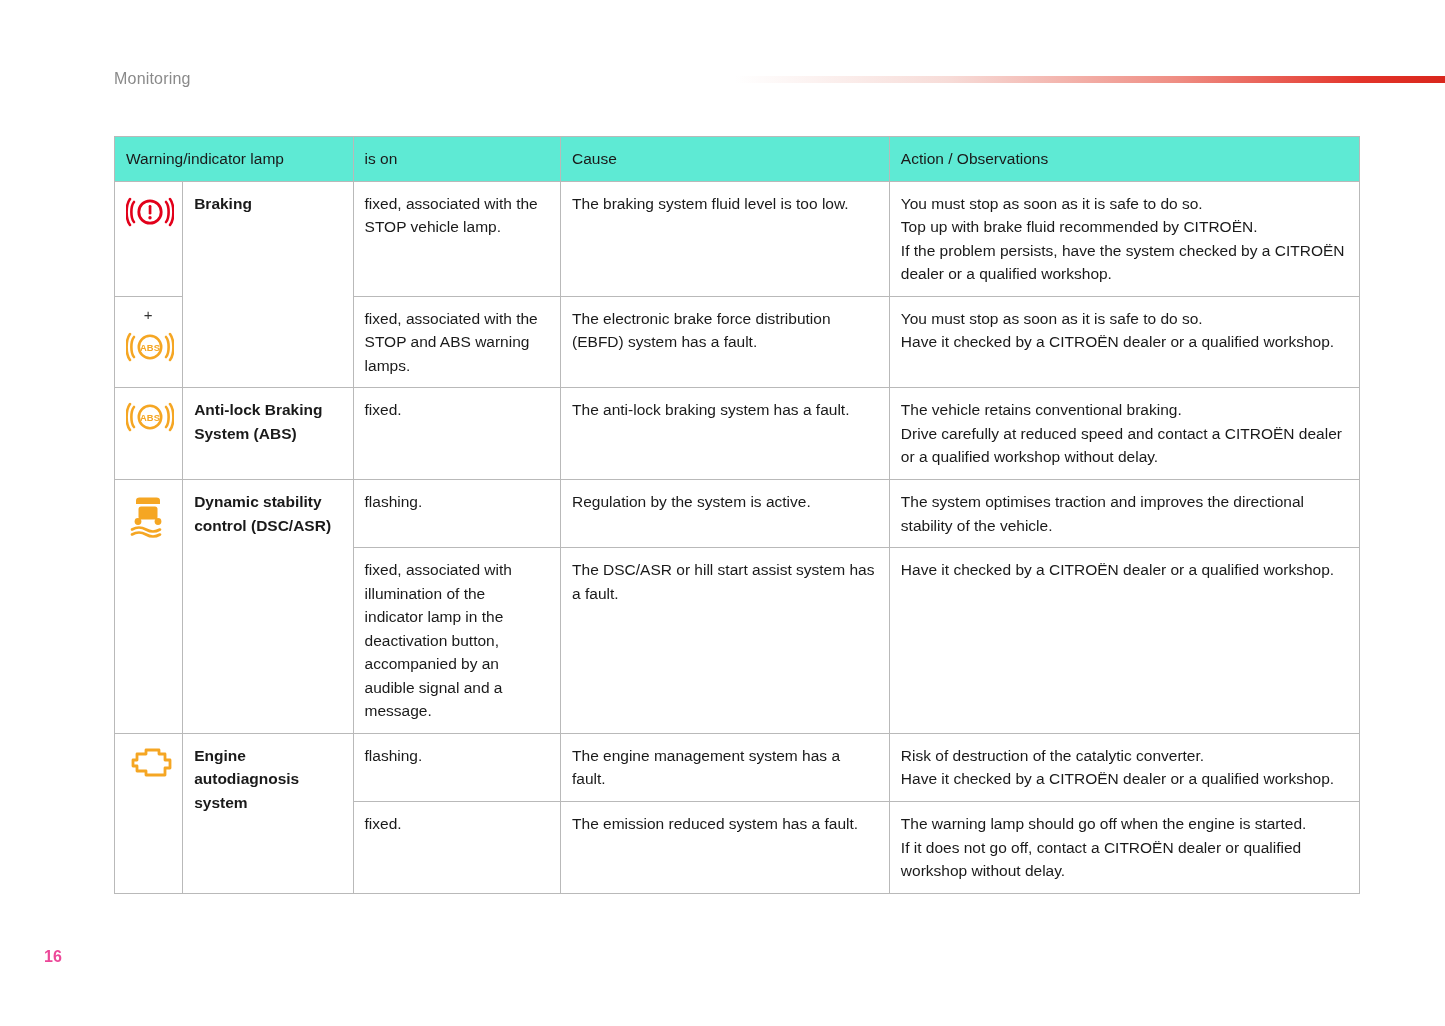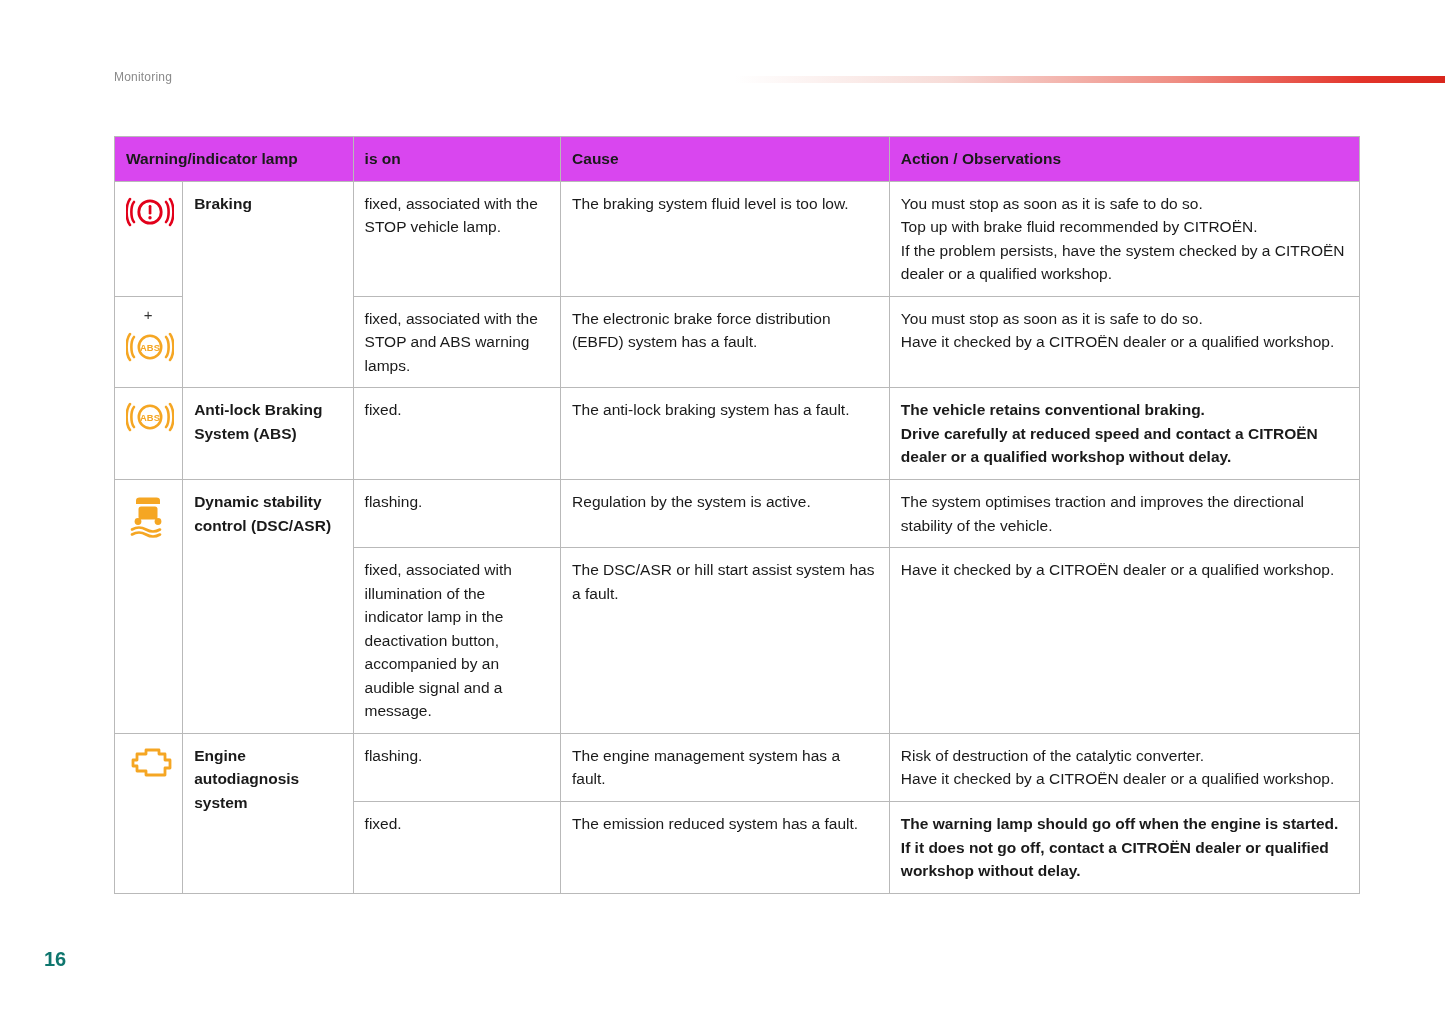--- a/index.html
+++ b/index.html
@@ -17,21 +17,21 @@
   }
   .page {
     position: relative;
     width: 1445px;
     height: 1026px;
   }
   .header-title {
     position: absolute;
     left: 114px;
     top: 70px;
-    font-size: 12px;
+    font-size: 16px;
     color: #8a8a8a;
     letter-spacing: 0.2px;
   }
   .header-rule {
     position: absolute;
     left: 735px;
     top: 76px;
     width: 710px;
     height: 7px;
     background: linear-gradient(to right, #ffffff 0%, #f7dcd8 30%, #ef8e84 62%, #e3342a 88%, #d9261c 100%);
@@ -47,22 +47,22 @@
   table.lamp-table td, table.lamp-table th {
     border: 1px solid #b9b9b9;
     vertical-align: top;
     padding: 10px 12px 10px 11px;
     font-size: 15.5px;
     line-height: 1.52;
     color: #1a1a1a;
     text-align: left;
   }
   thead th {
-    background: #d946ef;
-    font-weight: bold;
+    background: #5eead4;
+    font-weight: normal;
     font-size: 15.5px;
     padding-top: 12px;
     padding-bottom: 12px;
     height: 21px;
   }
   .col-icon { width: 68px; }
   .col-name { width: 170px; }
   .col-ison { width: 207px; }
   .col-cause { width: 328px; }
   .col-action { width: 469px; }
@@ -91,23 +91,23 @@
   
   .icon-wrap {
     display: inline-block;
     line-height: 0;
     text-align: center;
   }
   .page-number {
     position: absolute;
     left: 44px;
     top: 948px;
-    font-size: 20px;
+    font-size: 16px;
     font-weight: bold;
-    color: #0f766e;
+    color: #ec4899;
   }
 </style>
 </head>
 <body>
 
 <div class="page">
 
   <div class="header-title">Monitoring</div>
   <div class="header-rule"></div>
 
@@ -186,21 +186,21 @@
                 <path d="M44 6 C48.5 12, 48.5 26, 44 32"></path>
               </g>
               <circle cx="24" cy="19" r="11.2" fill="none" stroke="#f5a623" stroke-width="2.6"></circle>
               <text x="24" y="23.4" font-family="'Liberation Sans', sans-serif" font-size="9.4" font-weight="bold" fill="#f5a623" text-anchor="middle">ABS</text>
             </svg>
           </span>
         </td>
         <td class="name-cell">Anti-lock Braking System (ABS)</td>
         <td>fixed.</td>
         <td>The anti-lock braking system has a fault.</td>
-        <td style="white-space: pre-line; font-weight: bold;">The vehicle retains conventional braking.
+        <td style="white-space: pre-line;">The vehicle retains conventional braking.
 Drive carefully at reduced speed and contact a CITROËN dealer or a qualified workshop without delay.</td>
       </tr>
 
       <tr>
         <td class="icon-cell" rowspan="2">
           <span class="icon-wrap">
             <svg width="44" height="48" viewBox="0 0 44 48">
               <path d="M10 14 L10 10.5 Q10 7.5 13.5 7.5 L30.5 7.5 Q34 7.5 34 10.5 L34 14 Z" fill="#f5a623"></path>
               <rect x="12.5" y="16.5" width="19" height="13" rx="2.5" fill="#f5a623"></rect>
               <circle cx="12" cy="31.5" r="3.4" fill="#f5a623"></circle>
@@ -233,21 +233,21 @@
         <td class="name-cell" rowspan="2">Engine autodiagnosis system</td>
         <td>flashing.</td>
         <td>The engine management system has a fault.</td>
         <td style="white-space: pre-line;">Risk of destruction of the catalytic converter.
 Have it checked by a CITROËN dealer or a qualified workshop.</td>
       </tr>
 
       <tr>
         <td>fixed.</td>
         <td>The emission reduced system has a fault.</td>
-        <td style="white-space: pre-line; font-weight: bold;">The warning lamp should go off when the engine is started.
+        <td style="white-space: pre-line;">The warning lamp should go off when the engine is started.
 If it does not go off, contact a CITROËN dealer or qualified workshop without delay.</td>
       </tr>
     </tbody>
   </table>
 
   <div class="page-number">16</div>
 
 </div>
 
 </body></html>

